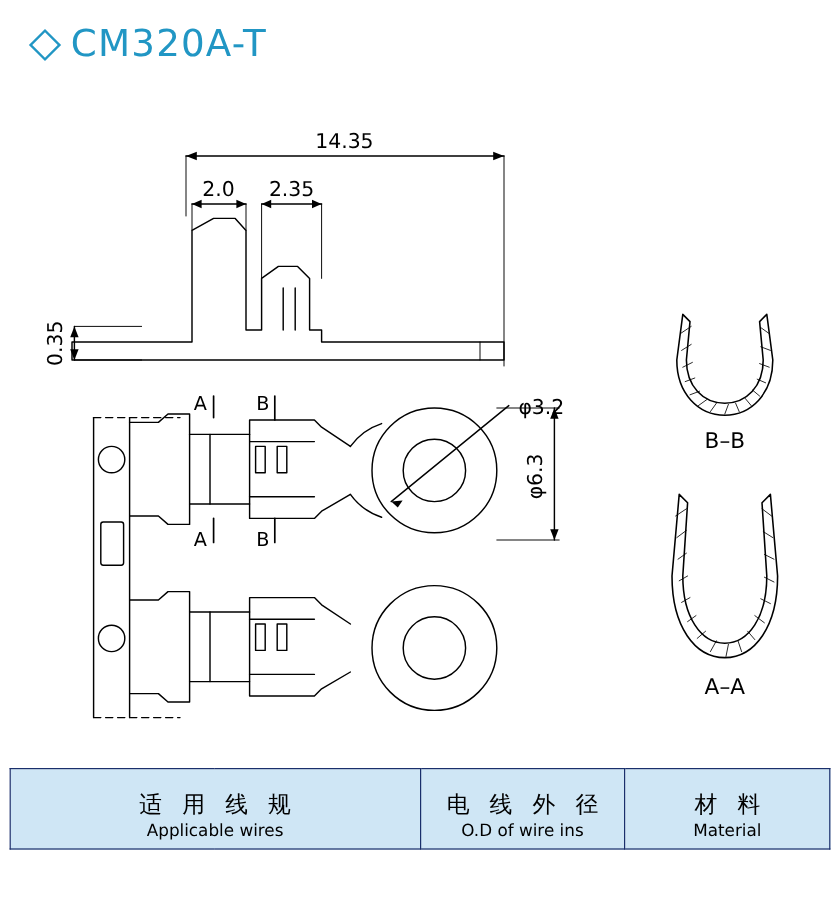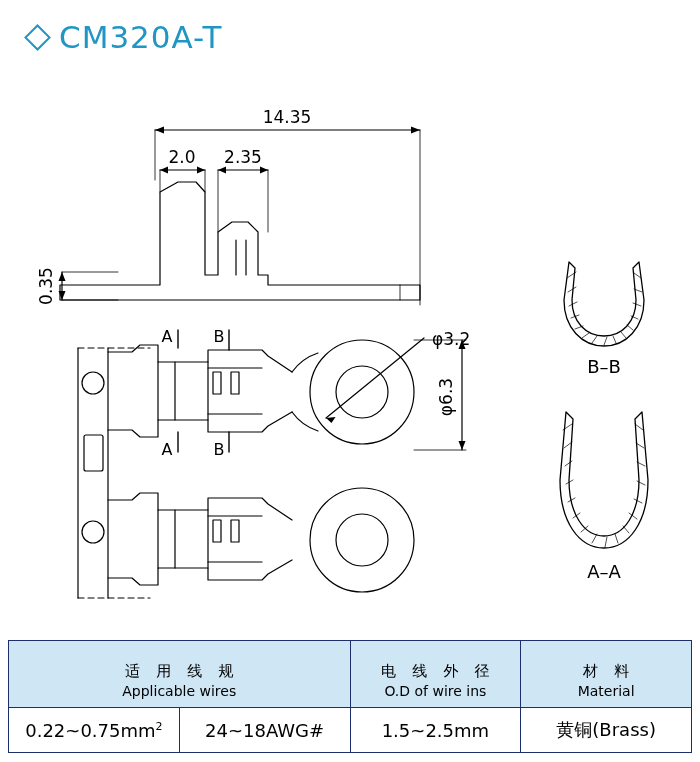--- a/index.html
+++ b/index.html
@@ -65,25 +65,25 @@
     border: 1px solid #1a2f6b;
     text-align: center;
     vertical-align: middle;
     padding: 0;
   }
   .head-cell {
     background: #cfe6f5;
     height: 66px;
   }
   .head-cn {
-    font-size: 15px;
+    font-size: 19px;
     letter-spacing: 6px;
     padding-left: 6px;
     line-height: 1.35;
-    font-family: Liberation Sans, sans-serif;
+    font-family: Liberation Serif, serif;
     margin-top: 14px;
   }
   .head-en {
     font-size: 14px;
     line-height: 1.35;
     font-family: "DejaVu Sans", sans-serif;
   }
   .val-cell {
     background: #ffffff;
     height: 44px;
@@ -273,24 +273,16 @@
         </td>
         <td class="head-cell">
           <div class="head-cn">电 线 外 径</div>
           <div class="head-en">O.D of wire ins</div>
         </td>
         <td class="head-cell">
           <div class="head-cn">材 料</div>
           <div class="head-en">Material</div>
         </td>
       </tr>
-      <tr>
-        <td class="val-cell" style="width:170px">
-          <span>0.22~0.75mm</span><sup>2</sup>
-        </td>
-        <td class="val-cell" style="width:150px">24~18AWG#</td>
-        <td class="val-cell" style="width:210px">1.5~2.5mm</td>
-        <td class="val-cell">黄铜(Brass)</td>
-      </tr>
     </tbody>
   </table>
 
 </div>
 
 </body></html>

